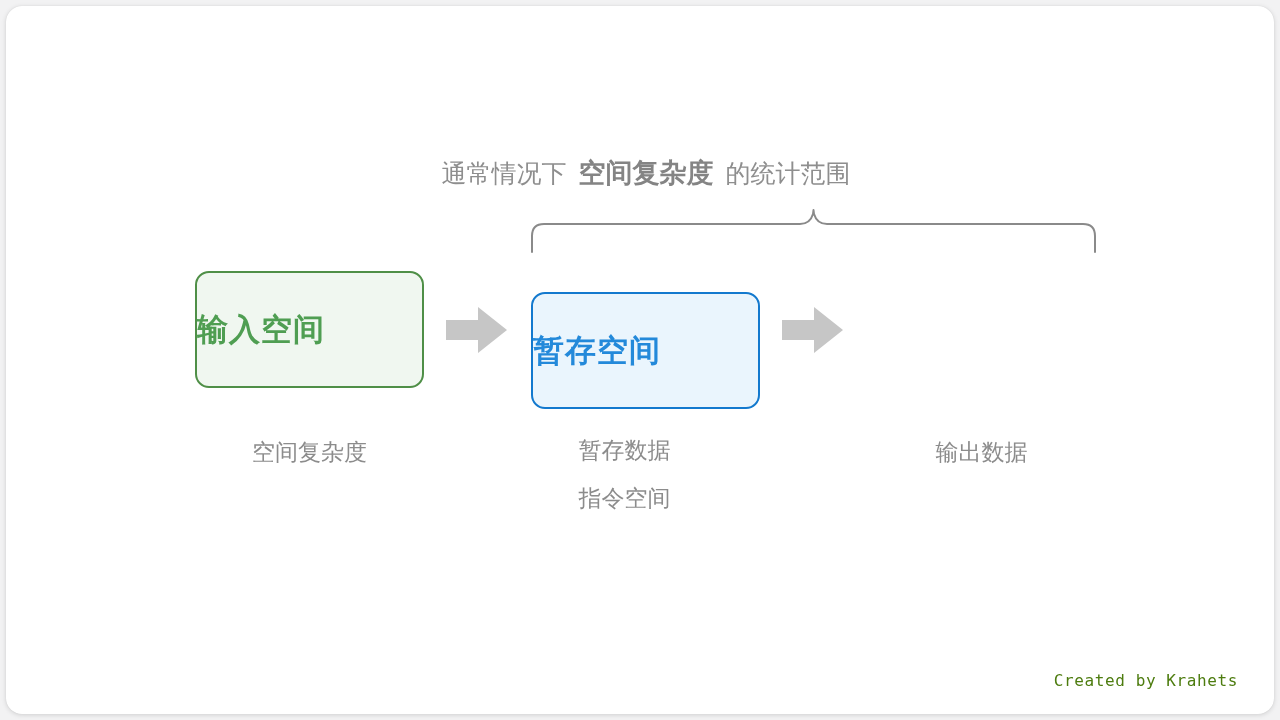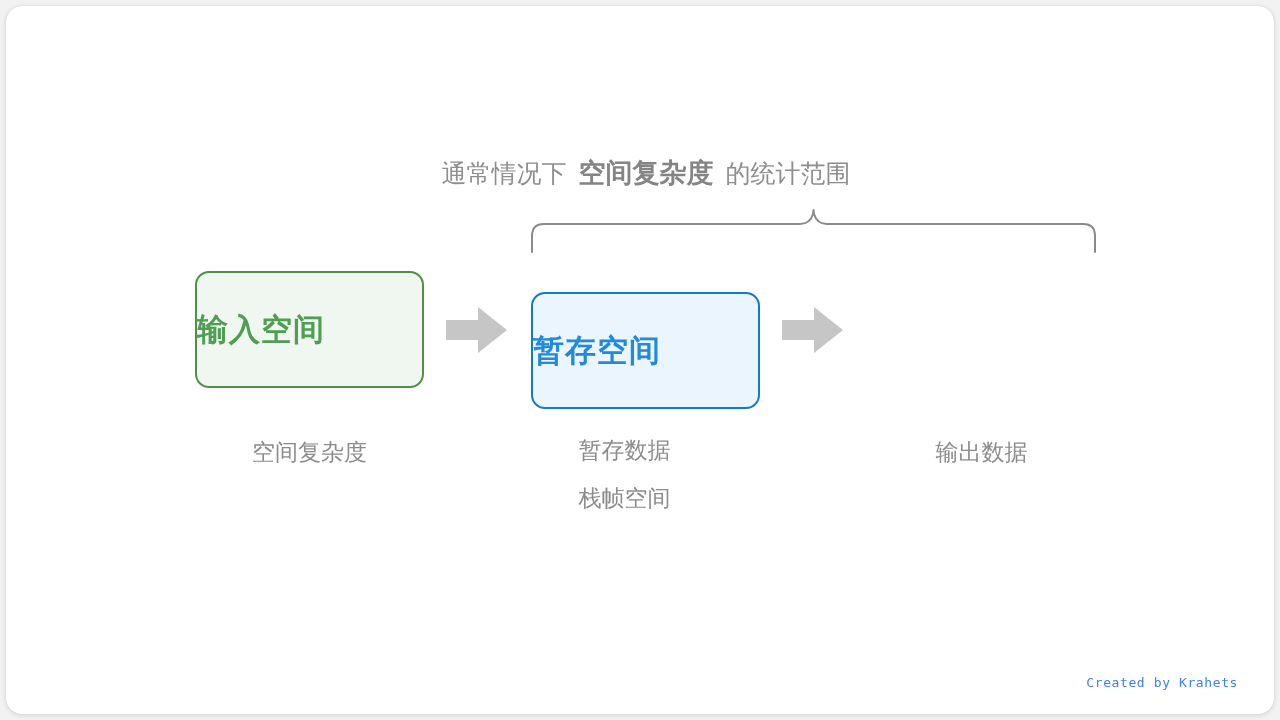--- a/index.html
+++ b/index.html
@@ -104,23 +104,23 @@
   .undercol .uline { line-height: 48px; white-space: nowrap; }
   #under-input  { left: 189px; }
   #under-temp   { left: 504px; font-family: Liberation Mono, monospace; }
   #under-output { left: 861px; }
 
   
   #watermark {
     position: absolute;
     right: 36px;
     bottom: 24px;
-    color: #3b82f6;
+    color: #4d7c0f;
     font-family: "DejaVu Sans Mono", "Liberation Mono", monospace;
-    font-size: 13px;
+    font-size: 16px;
     letter-spacing: 0.6px;
     margin-left: 17px;
   }
 </style>
 </head>
 <body>
 
 <div id="stage">
   <div id="card">
 
@@ -154,21 +154,21 @@
     </svg>
     <svg class="arrow" id="arrow-2" viewBox="0 0 62 48" aria-hidden="true">
       <path d="M 0 14 L 32 14 L 32 1 L 61 24 L 32 47 L 32 34 L 0 34 Z" fill="#c6c6c6"></path>
     </svg>
 
     <div class="undercol" id="under-input">
       <div class="uline">空间复杂度</div>
     </div>
     <div class="undercol" id="under-temp">
       <div class="uline">暂存数据</div>
-      <div class="uline">栈帧空间</div>
+      <div class="uline">指令空间</div>
     </div>
     <div class="undercol" id="under-output">
       <div class="uline">输出数据</div>
     </div>
 
     <div id="watermark">Created by Krahets</div>
 
   </div>
 </div>
 

